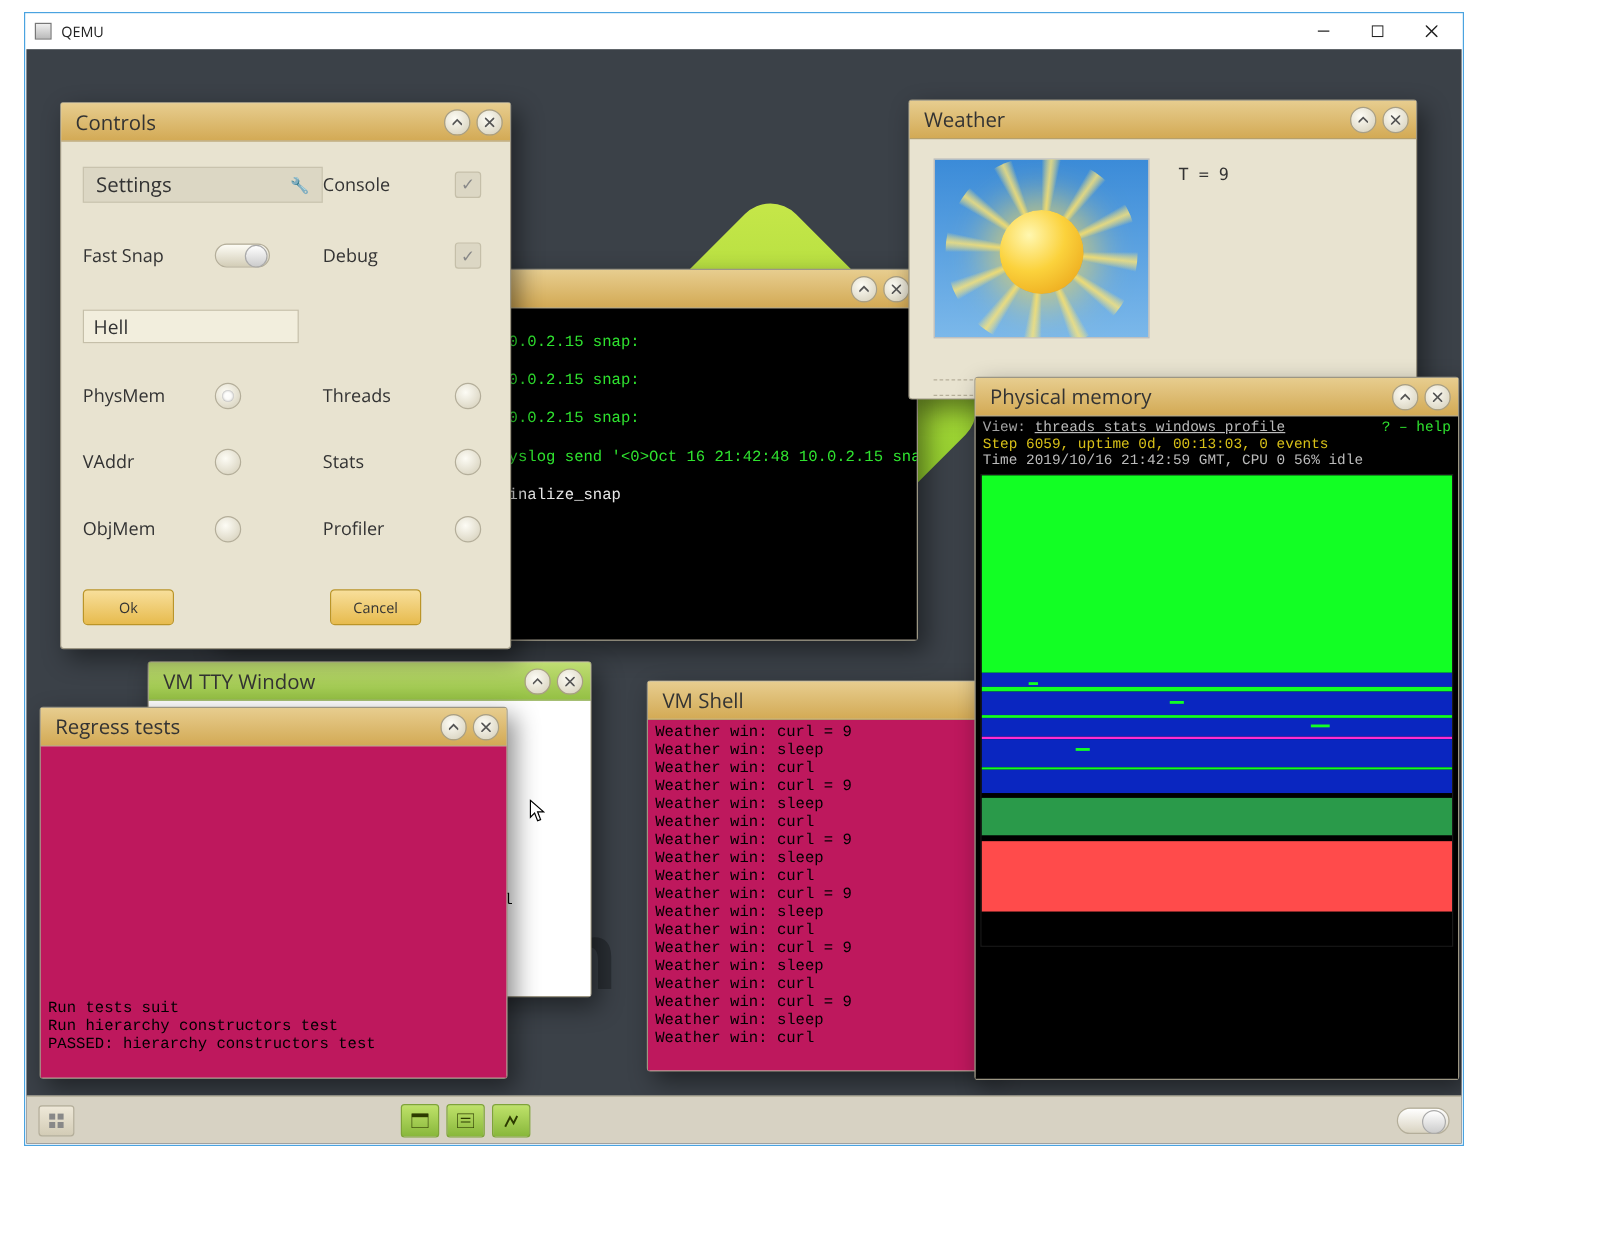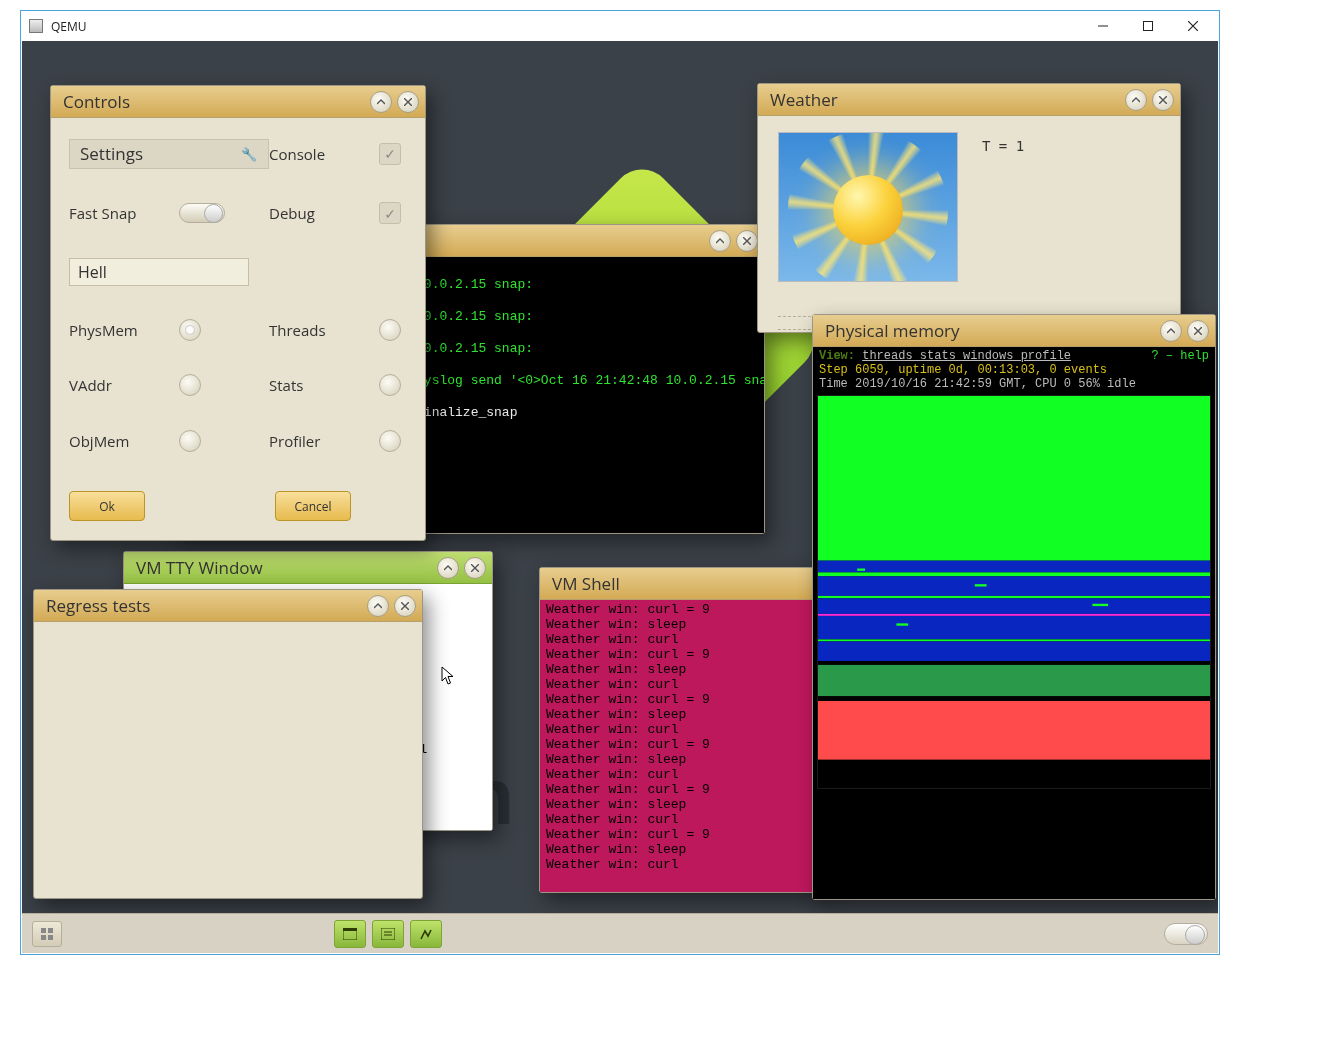--- a/index.html
+++ b/index.html
@@ -308,21 +308,21 @@
     overflow:hidden;
   }
 
   
   .pm-body { background:#000; position:relative; flex:1; }
   .pm-head {
     position:absolute; left:6px; right:6px; top:2px;
     font-family:"Consolas","Courier New",monospace;
     font-size:12px; line-height:14px;
   }
-  .pm-head .l1 span.h { color:#4d7c0f;font-weight:bold; }
+  .pm-head .l1 span.h { color:#a3a3a3; }
   .pm-head .l1 span.u { text-decoration: underline; }
   .pm-head .l1 { color:#bbb; }
   .pm-head .l2 { color:#d8c018; }
   .pm-head .l3 { color:#bbb; }
   .pm-canvas {
     position:absolute; left:4px; right:4px; top:48px; bottom:4px;
     border:1px solid #1a1a1a;
   }
 
   .cursor {
@@ -429,20 +429,23 @@
           <svg width="8" height="8">
               <path d="M0 6 L4 2 L8 6" fill="none" stroke="#555" stroke-width="1.4"></path>
             </svg>
         </span>
         <span class="circ-btn">
           <svg width="8" height="8">
               <path d="M0 0 L8 8 M8 0 L0 8" stroke="#555" stroke-width="1.4"></path>
             </svg>
         </span>
       </div>
+      <div class="iwin-body plain-term" id="regress-body" style="padding-top:210px;">Run tests suit
+Run hierarchy constructors test
+PASSED: hierarchy constructors test</div>
     </div>
 
     <div class="iwin" style="left:735px; top:42px; width:424px; height:250px;">
       <div class="iwin-title">
         <span class="t">Weather</span>
         <span class="circ-btn">
           <svg width="8" height="8">
               <path d="M0 6 L4 2 L8 6" fill="none" stroke="#555" stroke-width="1.4"></path>
             </svg>
         </span>
@@ -451,21 +454,21 @@
               <path d="M0 0 L8 8 M8 0 L0 8" stroke="#555" stroke-width="1.4"></path>
             </svg>
         </span>
       </div>
       <div class="iwin-body" style="position:relative;">
         <div class="wx-body">
           <div class="wx-img">
             <div class="sunrays"></div>
             <div class="sun"></div>
           </div>
-          <div style="font-family:Consolas,monospace;font-size:14px;margin-top:6px;">T = 1</div>
+          <div style="font-family:Consolas,monospace;font-size:14px;margin-top:6px;">T = 9</div>
         </div>
         <div class="wx-sep"></div>
       </div>
     </div>
 
     <div class="iwin" style="left:790px; top:273px; width:404px; height:586px;">
       <div class="iwin-title">
         <span class="t">Physical memory</span>
         <span class="circ-btn">
           <svg width="8" height="8">

